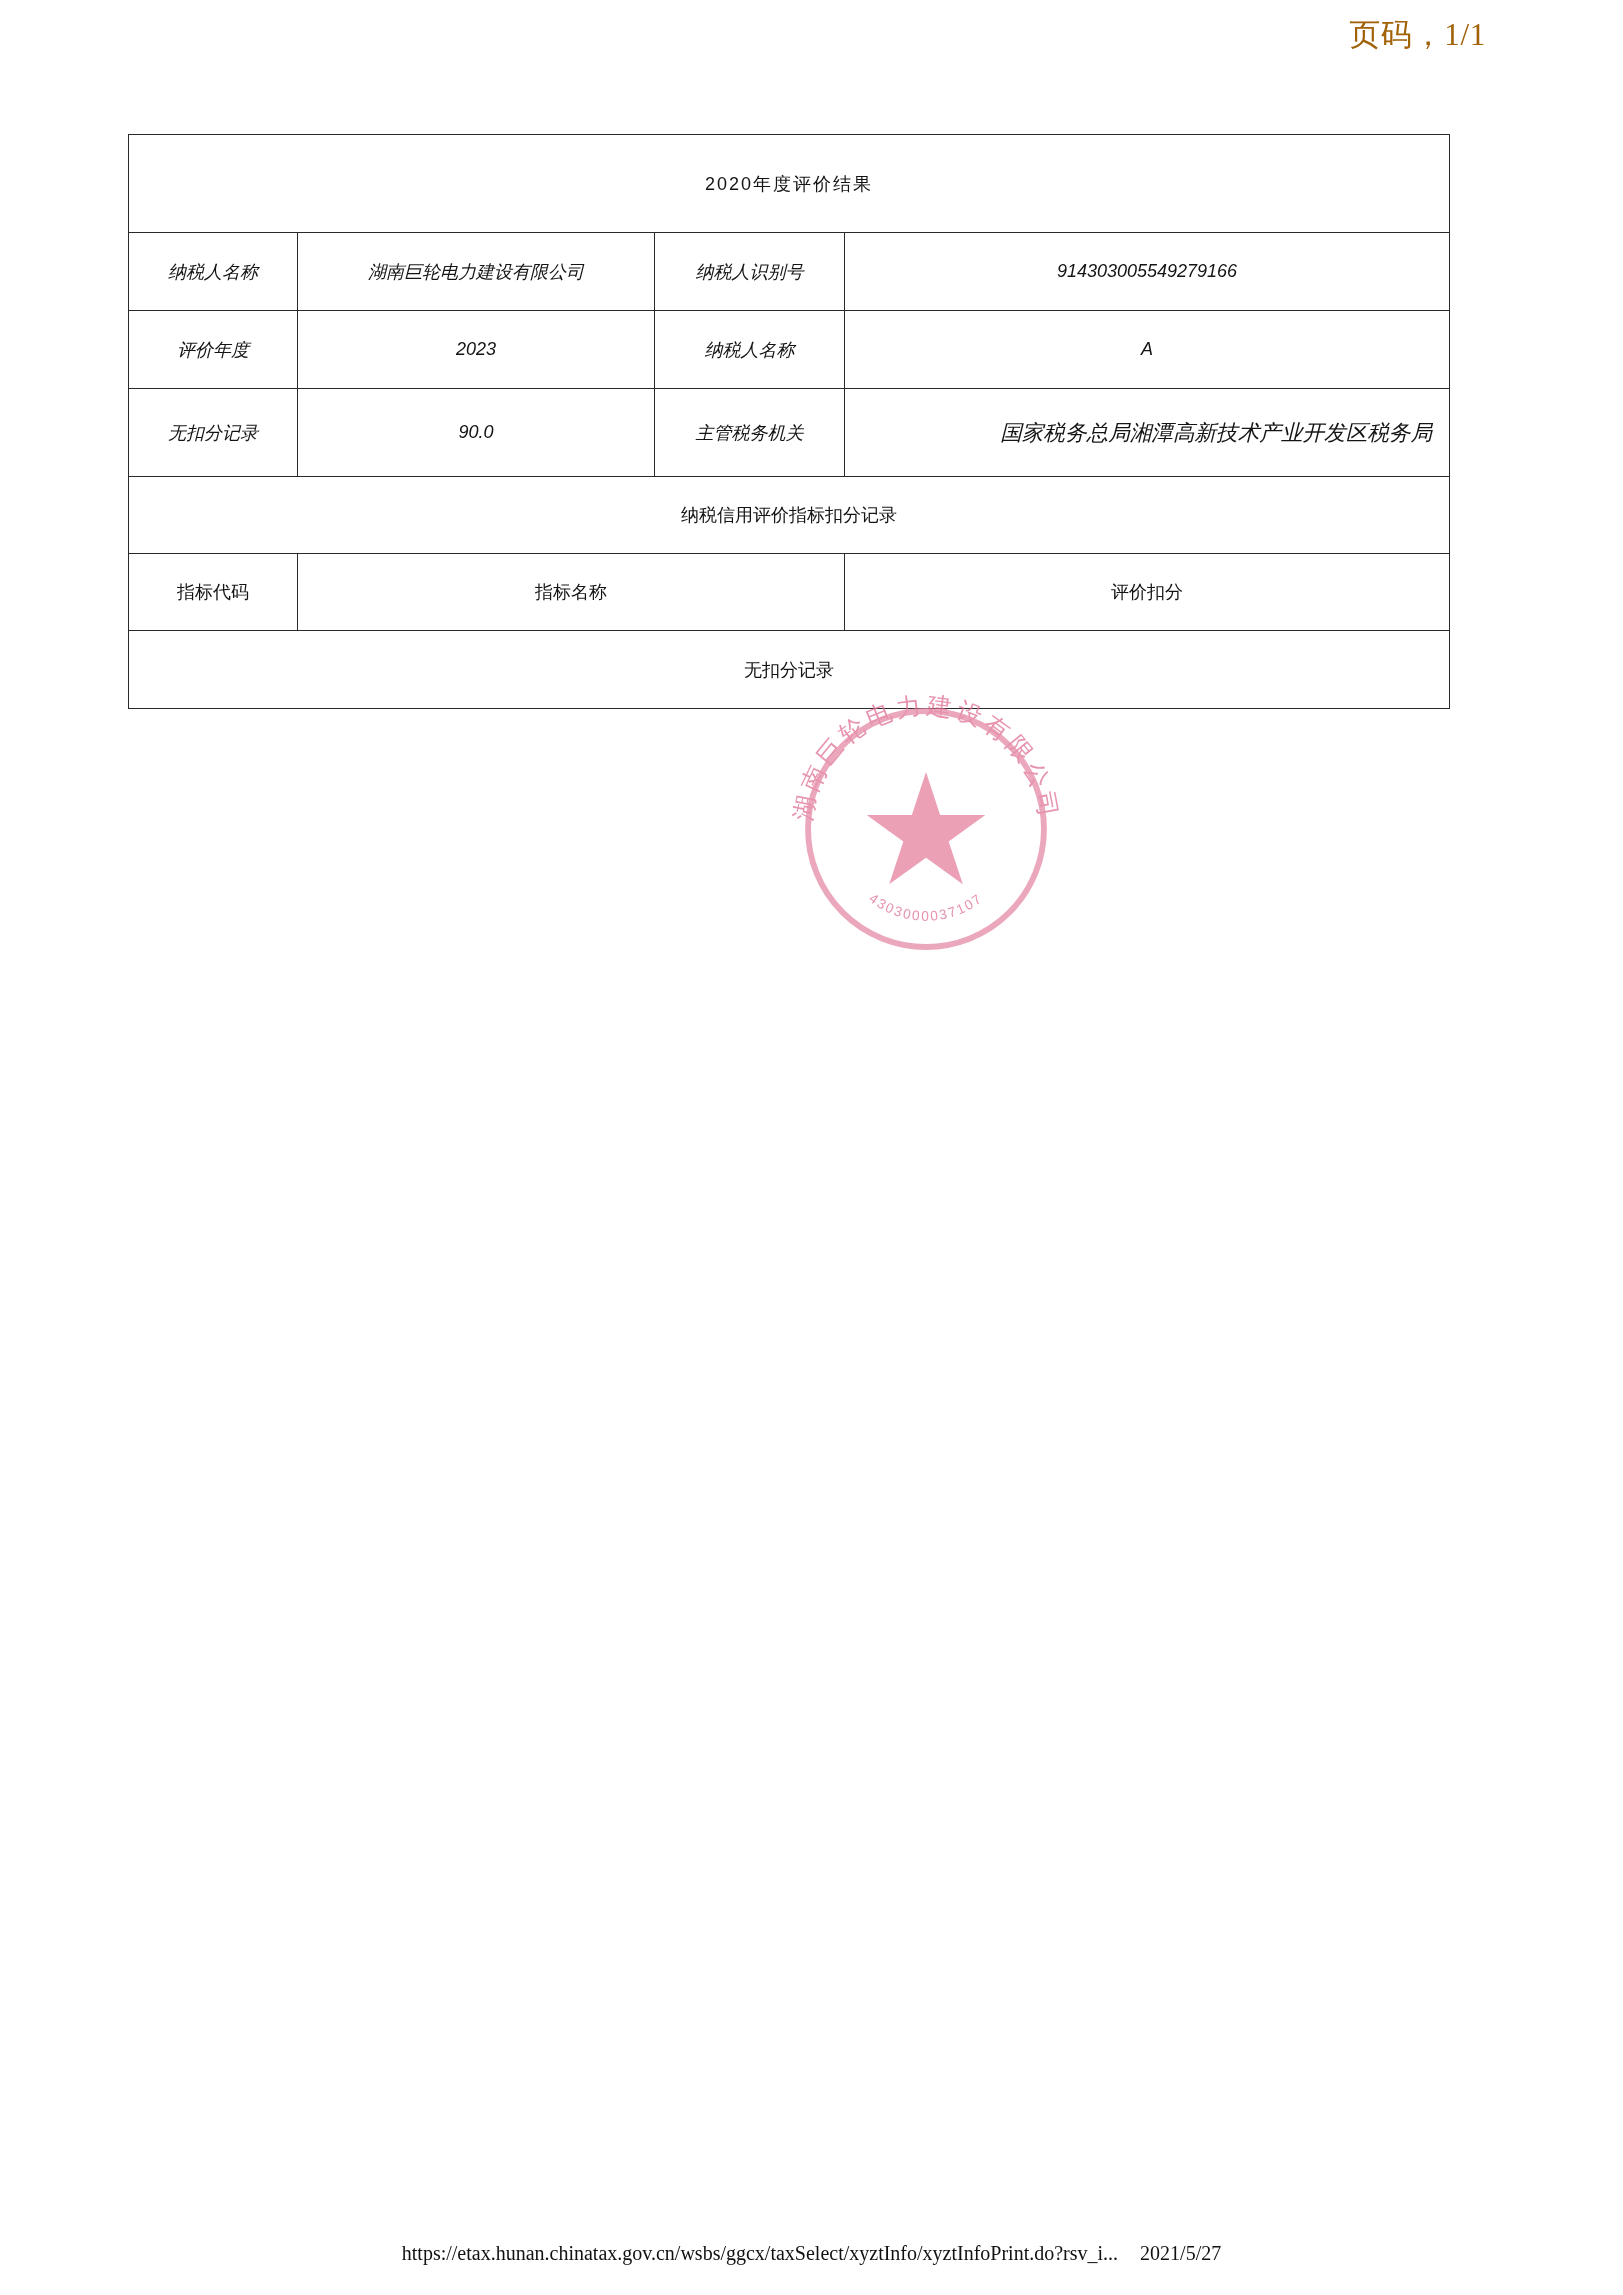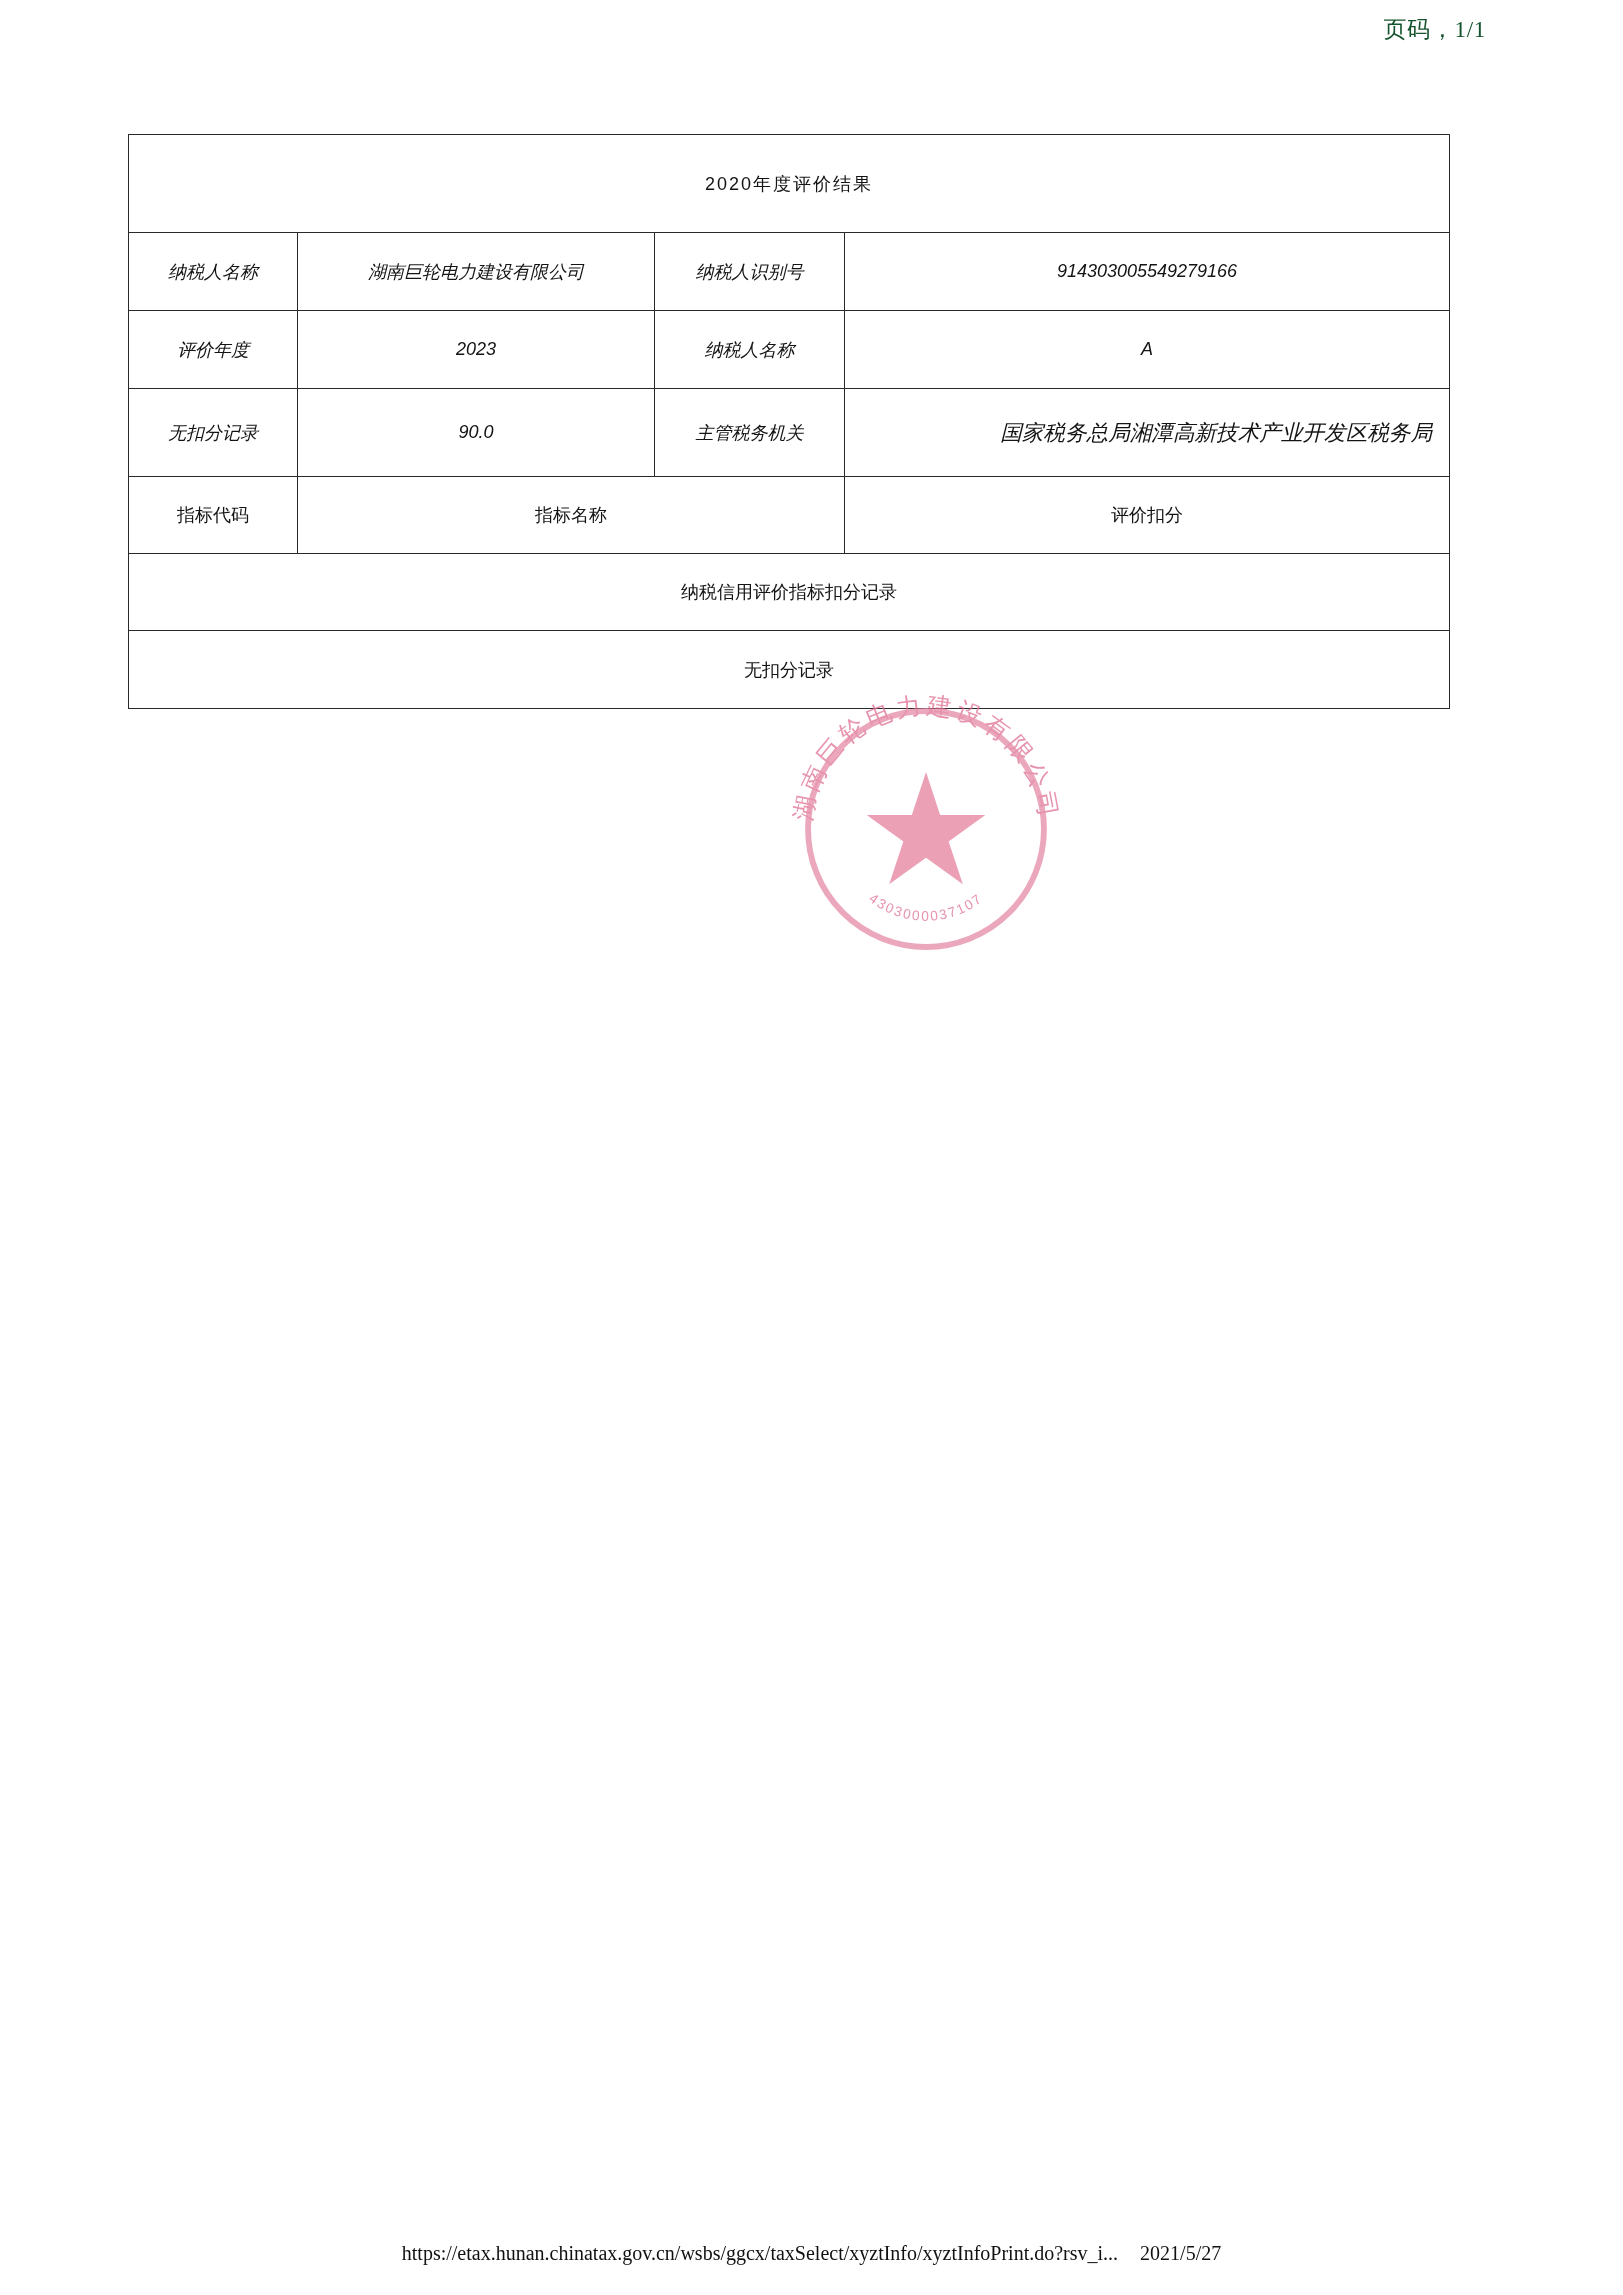--- a/index.html
+++ b/index.html
@@ -14,23 +14,23 @@
     font-family: "Liberation Sans", sans-serif;
     color: #1a1a1a;
     -webkit-font-smoothing: antialiased;
   }
 
   .page-header {
     position: absolute;
     top: 14.4px;
     right: 137px;
     font-family: "Liberation Serif", serif;
-    font-size: 23px;
+    font-size: 31px;
     letter-spacing: 0.7px;
-    color: #14532d;
+    color: #a16207;
   }
 
   .doc-table {
     position: absolute;
     left: 128px;
     top: 134px;
     width: 1321px;
     border-collapse: collapse;
     table-layout: fixed;
   }
@@ -136,27 +136,27 @@
     </tr>
 
     <tr>
       <td class="row-cell label-cell">无扣分记录</td>
       <td class="row-cell value-cell">90.0</td>
       <td class="row-cell label-cell">主管税务机关</td>
       <td class="row-cell value-cell wrap">国家税务总局湘潭高新技术产业开发区税务局</td>
     </tr>
 
     <tr>
+      <td class="section-cell" colspan="4">纳税信用评价指标扣分记录</td>
+    </tr>
+
+    <tr>
       <td class="subheader-cell">指标代码</td>
       <td class="subheader-cell" colspan="2">指标名称</td>
       <td class="subheader-cell">评价扣分</td>
-    </tr>
-
-    <tr>
-      <td class="section-cell" colspan="4">纳税信用评价指标扣分记录</td>
     </tr>
 
     <tr>
       <td class="empty-cell" colspan="4">无扣分记录</td>
     </tr>
   </tbody>
 </table>
 
 <div class="seal">
   <svg width="308" height="308" viewBox="0 0 470 470" xmlns="http://www.w3.org/2000/svg">

